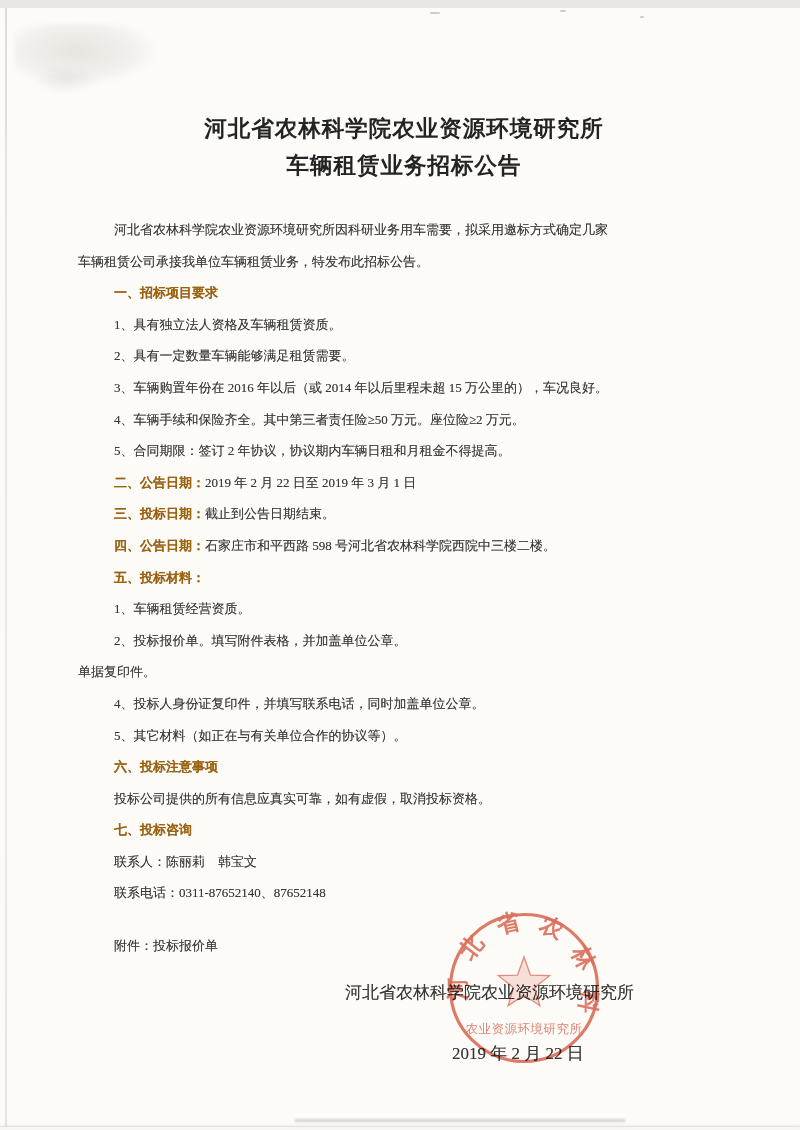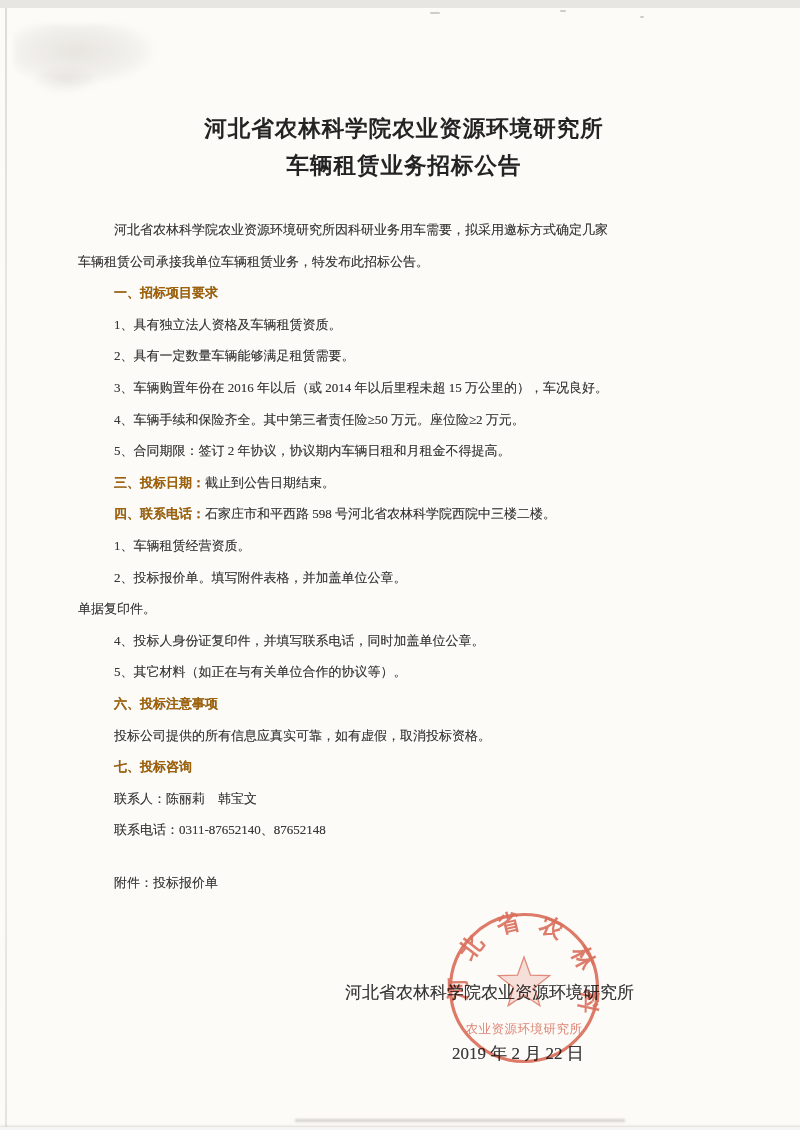--- a/index.html
+++ b/index.html
@@ -86,22 +86,24 @@
     <div class="title-gap"></div>
     <div>
         <div class="line line--para"><span class="seg">河北省农林科学院农业资源环境研究所因科研业务用车需要，拟采用邀标方式确定几家</span></div>
         <div class="line line--flush"><span class="seg">车辆租赁公司承接我单位车辆租赁业务，特发布此招标公告。</span></div>
         <div class="line line--indent"><span class="seg bold">一、招标项目要求</span></div>
         <div class="line line--indent"><span class="seg">1、具有独立法人资格及车辆租赁资质。</span></div>
         <div class="line line--indent"><span class="seg">2、具有一定数量车辆能够满足租赁需要。</span></div>
         <div class="line line--indent"><span class="seg">3、车辆购置年份在 2016 年以后（或 2014 年以后里程未超 15 万公里的），车况良好。</span></div>
         <div class="line line--indent"><span class="seg">4、车辆手续和保险齐全。其中第三者责任险≥50 万元。座位险≥2 万元。</span></div>
         <div class="line line--indent"><span class="seg">5、合同期限：签订 2 年协议，协议期内车辆日租和月租金不得提高。</span></div>
+        <div class="line line--indent"><span class="seg bold">二、公告日期：</span><span class="seg">2019 年 2 月 22 日至 2019 年 3 月 1 日</span></div>
         <div class="line line--indent"><span class="seg bold">三、投标日期：</span><span class="seg">截止到公告日期结束。</span></div>
-        <div class="line line--indent"><span class="seg bold">四、联系电话：</span><span class="seg">石家庄市和平西路 598 号河北省农林科学院西院中三楼二楼。</span></div>
+        <div class="line line--indent"><span class="seg bold">四、公告日期：</span><span class="seg">石家庄市和平西路 598 号河北省农林科学院西院中三楼二楼。</span></div>
+        <div class="line line--indent"><span class="seg bold">五、投标材料：</span></div>
         <div class="line line--indent"><span class="seg">1、车辆租赁经营资质。</span></div>
         <div class="line line--indent"><span class="seg">2、投标报价单。填写附件表格，并加盖单位公章。</span></div>
         <div class="line line--flush"><span class="seg">单据复印件。</span></div>
         <div class="line line--indent"><span class="seg">4、投标人身份证复印件，并填写联系电话，同时加盖单位公章。</span></div>
         <div class="line line--indent"><span class="seg">5、其它材料（如正在与有关单位合作的协议等）。</span></div>
         <div class="line line--indent"><span class="seg bold">六、投标注意事项</span></div>
         <div class="line line--indent"><span class="seg">投标公司提供的所有信息应真实可靠，如有虚假，取消投标资格。</span></div>
         <div class="line line--indent"><span class="seg bold">七、投标咨询</span></div>
         <div class="line line--indent"><span class="seg">联系人：陈丽莉    韩宝文</span></div>
         <div class="line line--indent"><span class="seg">联系电话：0311-87652140、87652148</span></div>

